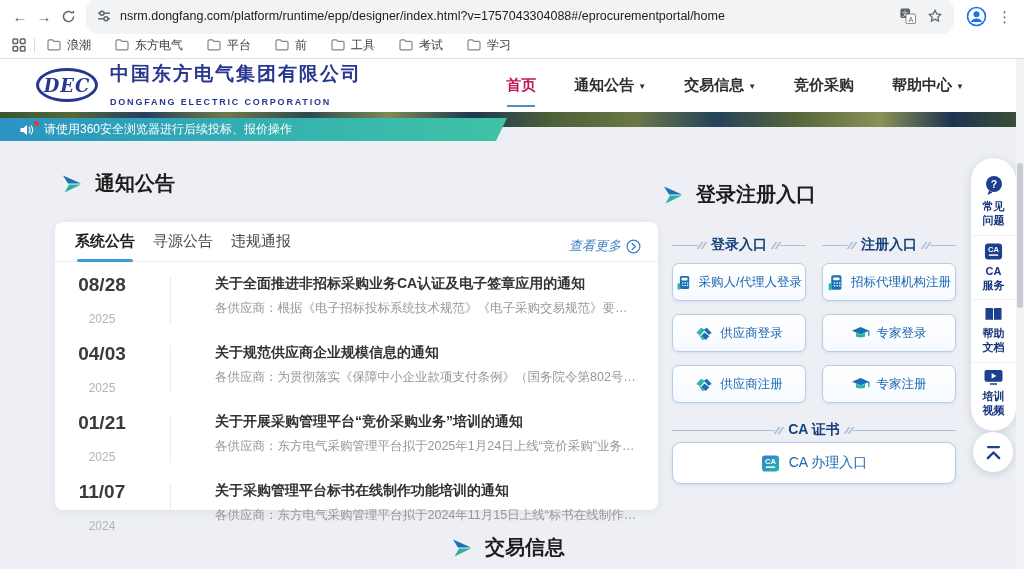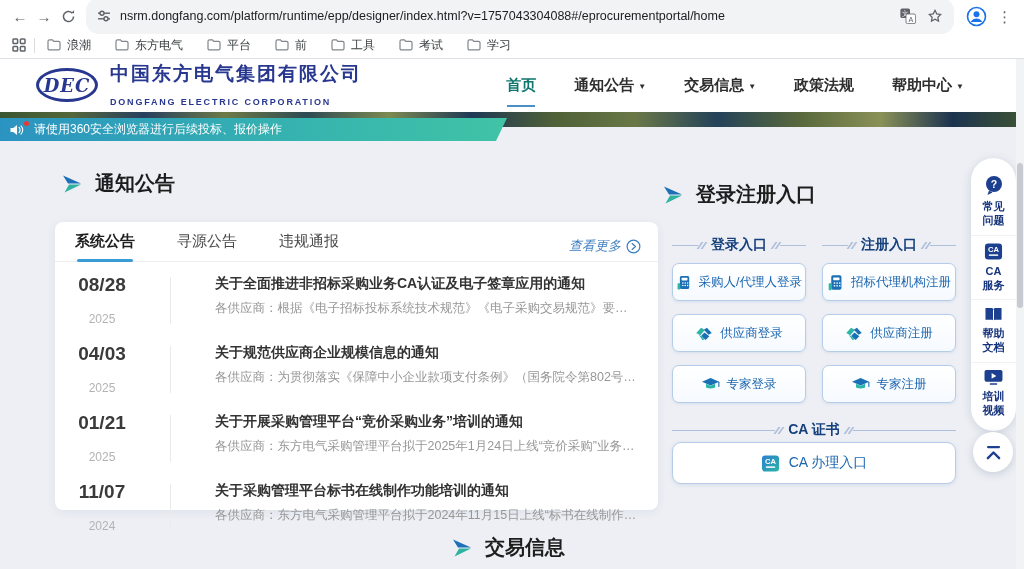--- a/index.html
+++ b/index.html
@@ -29,47 +29,47 @@
   .logo-wrap{display:flex;align-items:center;margin-left:36px;}
   .logo-oval{width:62px;height:34px;border:3px solid #28378f;border-radius:50%;display:flex;
              align-items:center;justify-content:center;font-family:"DejaVu Serif",serif;
              font-style:italic;font-weight:bold;font-size:18px;color:#28378f;letter-spacing:1px;}
   .company{margin-left:12px;display:flex;flex-direction:column;}
   .company-cn{font-size:19px;font-weight:bold;color:#28378f;letter-spacing:2px;line-height:1.1;}
   .company-en{font-size:9px;font-weight:bold;color:#28378f;letter-spacing:1.8px;margin-top:12px;}
   .main-nav{margin-left:auto;margin-right:60px;display:flex;gap:38px;align-items:center;}
   .nav-item{font-size:15px;color:#2e2e2e;font-weight:bold;display:flex;align-items:center;gap:4px;
             position:relative;cursor:pointer;white-space:nowrap;}
-  .nav-item.active{color:#0f766e;}
+  .nav-item.active{color:#be185d;}
   .nav-item.active::after{content:"";position:absolute;left:1px;right:1px;bottom:-12px;height:2px;background:#4a90c6;}
   .caret{font-size:8px;color:#2e2e2e;transform:translateY(1px);}
 
   
   .hero-strip{position:absolute;top:112px;left:0;width:1024px;height:15px;
     background:linear-gradient(90deg,#3a5531 0%,#55673a 7%,#273f5e 14%,#6d7a47 22%,#2e4a52 30%,
       #7d8a52 38%,#1f3854 46%,#4e6038 54%,#6a7847 62%,#24425a 70%,#58683c 78%,#8a9157 86%,
       #1c3350 93%,#3f5433 100%);}
   .notice-banner{position:absolute;top:118px;left:0;width:507px;height:23px;z-index:5;
     background:linear-gradient(90deg,#2b93c1 0%,#35b2b0 55%,#40c3a6 100%);
     clip-path:polygon(0 0,100% 0,calc(100% - 11px) 100%,0 100%);
-    display:flex;align-items:center;padding-left:10px;color:#fff;font-size:12px;}
+    display:flex;align-items:center;padding-left:20px;color:#fff;font-size:12px;}
   .speaker-wrap{position:relative;margin-right:10px;display:flex;}
   .speaker-dot{position:absolute;top:-3px;right:-5px;width:5px;height:5px;border-radius:50%;background:#e53935;}
 
   
   .section-header{position:absolute;display:flex;align-items:center;gap:13px;font-size:20px;
                   font-weight:bold;color:#1d1d1d;z-index:3;}
   #ann-header{top:170px;left:62px;}
   #login-header{top:181px;left:663px;}
   #trade-header{top:534px;left:452px;}
 
   
   .ann-card{position:absolute;top:222px;left:55px;width:603px;height:288px;background:#fff;
             border-radius:8px;box-shadow:0 2px 10px rgba(30,60,110,.07);z-index:3;}
-  .tabs{display:flex;align-items:flex-end;gap:42px;padding:15px 20px 0;border-bottom:1px solid #ededed;
+  .tabs{display:flex;align-items:flex-end;gap:18px;padding:15px 20px 0;border-bottom:1px solid #ededed;
         height:40px;position:relative;}
   .tab{font-size:15px;color:#4a4a4a;padding-bottom:10px;cursor:pointer;position:relative;}
   .tab.active{color:#1f1f1f;font-weight:bold;}
   .tab.active::after{content:"";position:absolute;left:2px;right:2px;bottom:-1px;height:3px;
                      background:#3a9bd5;border-radius:2px;}
   .more-link{position:absolute;right:17px;top:15px;display:flex;align-items:center;gap:5px;
              color:#3e7fc1;font-size:13px;cursor:pointer;font-style:italic;}
   .ann-list{padding-top:3px;}
   .ann-item{display:flex;align-items:flex-start;padding:10px 20px 8px;cursor:pointer;gap:28px;}
   .date-block{width:54px;text-align:center;flex-shrink:0;}
@@ -237,21 +237,21 @@
       </div>
       <div class="nav-item">
         <span>通知公告</span>
         <span class="caret">▼</span>
       </div>
       <div class="nav-item">
         <span>交易信息</span>
         <span class="caret">▼</span>
       </div>
       <div class="nav-item">
-        <span>政策法规</span>
+        <span>竞价采购</span>
       </div>
       <div class="nav-item">
         <span>帮助中心</span>
         <span class="caret">▼</span>
       </div>
     </div>
   </div>
 
   <div class="hero-strip"></div>
   <div class="notice-banner">
@@ -398,35 +398,35 @@
     <div class="portal-btn">
       <svg width="18" height="15" viewBox="0 0 22 18">
         <path d="M1.5 8.5L7.5 2l4.5 2.8L6.5 11z" fill="#2ab5a5"></path>
         <path d="M20.5 8.5L14.5 2 10.8 4.4l5.7 6z" fill="#1a6fb5"></path>
         <path d="M7.5 12l4-4.2 6 4.7-4.5 4.5z" fill="#1a6fb5"></path>
         <path d="M4.5 10.5l3.4 2 3.6 3.6-2.2 1z" fill="#2ab5a5"></path>
       </svg>
       <span>供应商登录</span>
     </div>
     <div class="portal-btn">
+      <svg width="18" height="15" viewBox="0 0 21 16">
+        <polygon points="10,0.5 20,4.8 10,9.1 0,4.8" fill="#1a6fb5"></polygon>
+        <path d="M4.7 7v4.3c0 1.7 10.6 1.7 10.6 0V7L10 9.4z" fill="#2ab5a5"></path>
+        <rect x="19" y="4.8" width="1.3" height="6.2" rx="0.6" fill="#1a6fb5"></rect>
+      </svg>
+      <span>专家登录</span>
+    </div>
+    <div class="portal-btn">
       <svg width="18" height="15" viewBox="0 0 22 18">
         <path d="M1.5 8.5L7.5 2l4.5 2.8L6.5 11z" fill="#2ab5a5"></path>
         <path d="M20.5 8.5L14.5 2 10.8 4.4l5.7 6z" fill="#1a6fb5"></path>
         <path d="M7.5 12l4-4.2 6 4.7-4.5 4.5z" fill="#1a6fb5"></path>
         <path d="M4.5 10.5l3.4 2 3.6 3.6-2.2 1z" fill="#2ab5a5"></path>
       </svg>
       <span>供应商注册</span>
-    </div>
-    <div class="portal-btn">
-      <svg width="18" height="15" viewBox="0 0 21 16">
-        <polygon points="10,0.5 20,4.8 10,9.1 0,4.8" fill="#1a6fb5"></polygon>
-        <path d="M4.7 7v4.3c0 1.7 10.6 1.7 10.6 0V7L10 9.4z" fill="#2ab5a5"></path>
-        <rect x="19" y="4.8" width="1.3" height="6.2" rx="0.6" fill="#1a6fb5"></rect>
-      </svg>
-      <span>专家登录</span>
     </div>
     <div class="portal-btn">
       <svg width="18" height="15" viewBox="0 0 21 16">
         <polygon points="10,0.5 20,4.8 10,9.1 0,4.8" fill="#1a6fb5"></polygon>
         <path d="M4.7 7v4.3c0 1.7 10.6 1.7 10.6 0V7L10 9.4z" fill="#2ab5a5"></path>
         <rect x="19" y="4.8" width="1.3" height="6.2" rx="0.6" fill="#1a6fb5"></rect>
       </svg>
       <span>专家注册</span>
     </div>
   </div>

